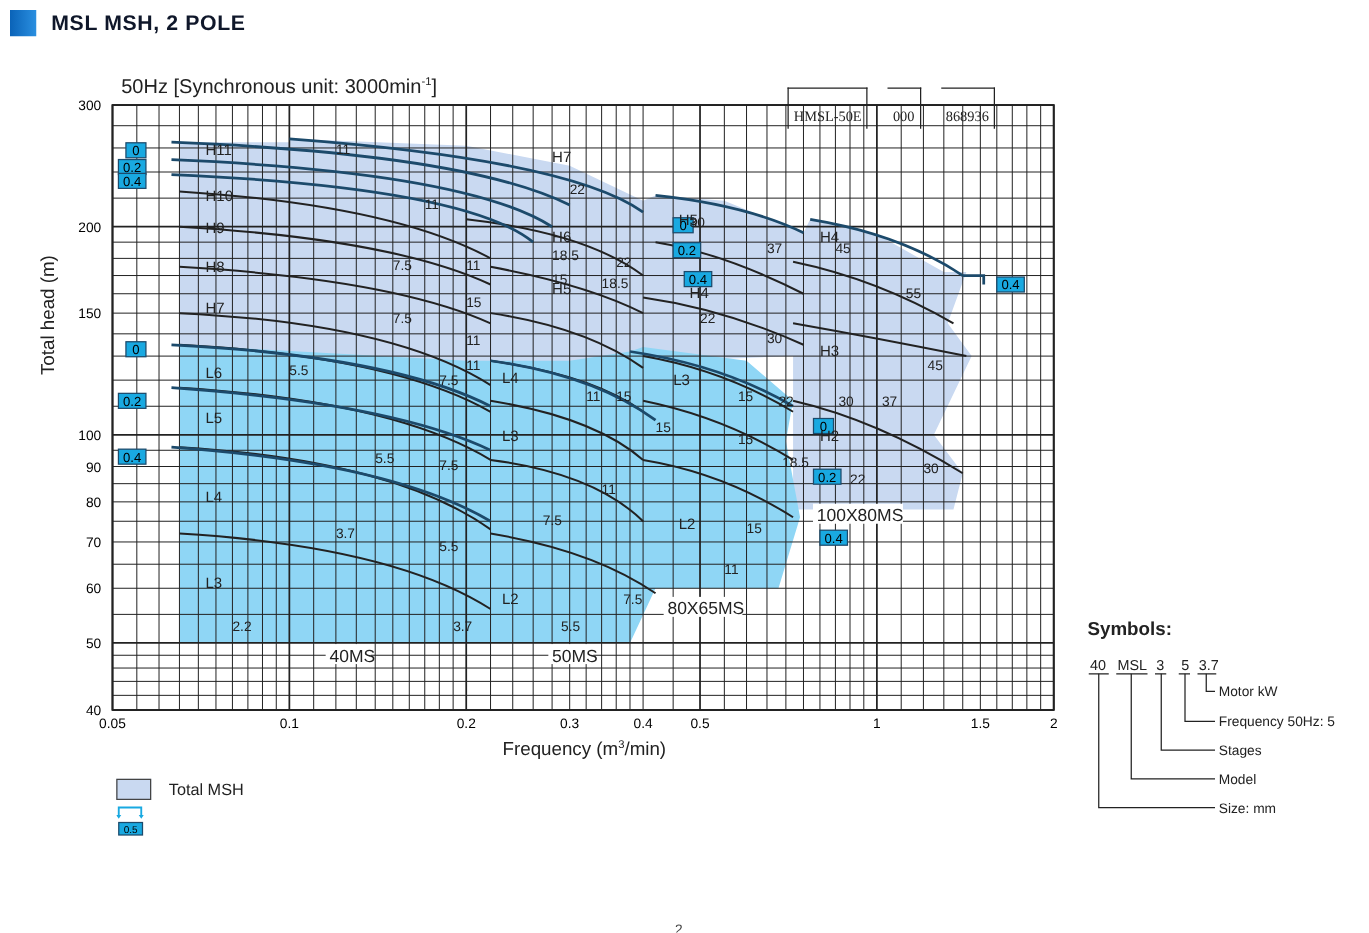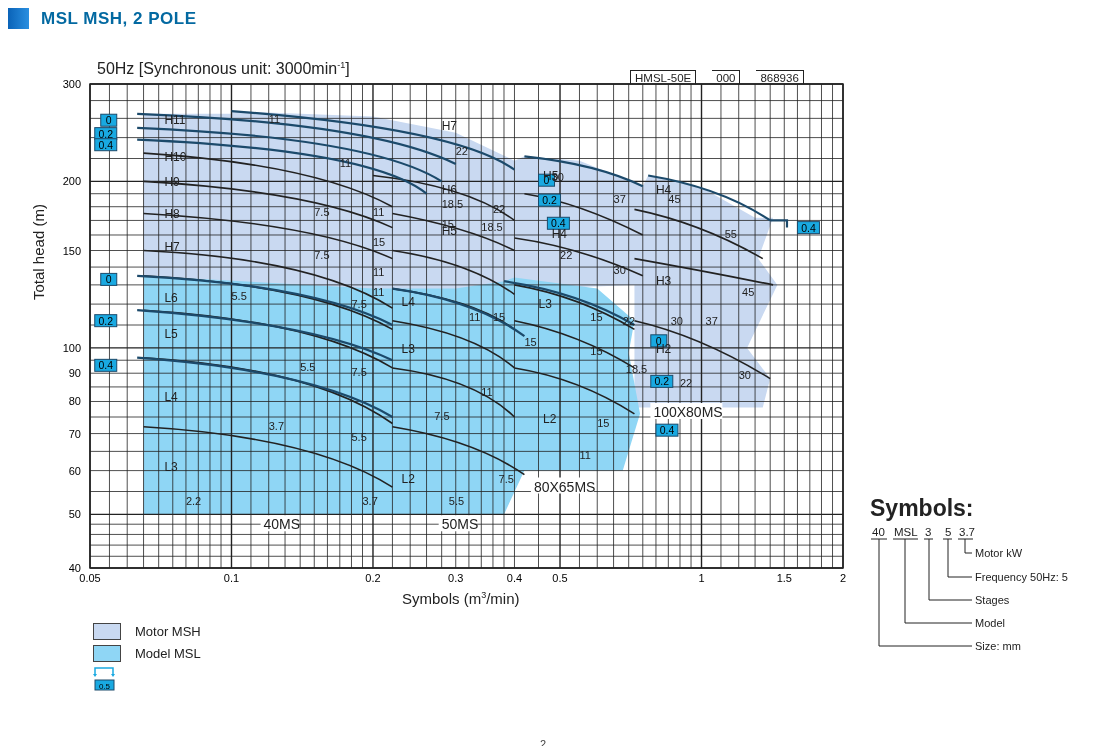--- a/index.html
+++ b/index.html
@@ -1,35 +1,35 @@
 <!DOCTYPE html>
 <html><head>
 <meta charset="utf-8">
 <style>
   html,body{margin:0;padding:0;background:#fff;}
   body{width:1095px;height:746px;position:relative;overflow:hidden;font-family:"Liberation Sans",sans-serif;color:#222;}
   .page-header{position:absolute;left:8px;top:8px;display:flex;align-items:center;}
   .header-square{width:21px;height:21px;background:linear-gradient(90deg,#0a63b8,#2a8fe0);margin-right:12px;}
-  .header-title{font-size:17px;font-weight:bold;color:#0369a1;letter-spacing:0.5px;}
+  .header-title{font-size:17px;font-weight:bold;color:#0f172a;letter-spacing:0.5px;}
   .chart-title{position:absolute;left:97px;top:60px;font-size:16px;}
   .chart-title b{font-weight:normal;margin-top:28px;}
   .chart-title sup{font-size:9px;}
   .doc-code{position:absolute;left:630px;top:70px;height:14px;display:flex;font-size:11.5px;}
-  .doc-code span{border:1px solid #222;border-bottom:none;padding:0 4px;line-height:14px;}
+  .doc-code span{border:1px solid #222;border-bottom:none;padding:16px 4px;line-height:14px;font-family:Liberation Serif, serif;}
   .doc-code span+span{border-left:none;margin-left:16px;}
   svg#chart{position:absolute;left:0;top:0;}
   .ylab{position:absolute;left:30px;top:300px;transform:rotate(-90deg);transform-origin:left top;font-size:15px;white-space:nowrap;}
   .xlab{position:absolute;left:402px;top:590px;font-size:15px;}
   .xlab sup{font-size:9px;}
   .legend{position:absolute;left:93px;top:620px;font-size:13px;}
   .legend-row{display:flex;align-items:center;height:22px;margin-bottom:0;}
   .legend-swatch{width:26px;height:15px;border:1px solid #444;margin-right:14px;}
   .legend-icon{width:26px;height:22px;margin-right:12px;position:relative;}
   .symbols{position:absolute;left:870px;top:495px;}
-  .symbols-title{font-size:23px;font-weight:bold;}
+  .symbols-title{font-size:15px;font-weight:bold;}
   .page-num{position:absolute;left:540px;top:738px;font-size:11px;color:#444;}
 </style>
 </head>
 <body>
 
 <div class="page-header">
   <div class="header-square"></div>
   <div class="header-title">MSL MSH, 2 POLE</div>
 </div>
 
@@ -383,30 +383,26 @@
       <text x="441.6632257127109" y="529.2617666256132" font-size="14">50MS</text>
       <rect x="530.9256057693323" y="477.5042062620514" width="63" height="16" fill="#fff"></rect>
       <text x="533.9256057693323" y="491.5042062620514" font-size="14">80X65MS</text>
       <rect x="650.3926265947856" y="403.0018685472277" width="72" height="16" fill="#fff"></rect>
       <text x="653.3926265947856" y="417.0018685472277" font-size="14">100X80MS</text>
     </g>
     <rect x="90" y="84" width="753" height="484" fill="none" stroke="#222" stroke-width="1.5"></rect>
   </svg>
 
 <div class="ylab">Total head  (m)</div>
-<div class="xlab"><span>Symbols  (m</span><sup>3</sup><span>/min)</span></div>
+<div class="xlab"><span>Frequency  (m</span><sup>3</sup><span>/min)</span></div>
 
 <div class="legend">
   <div class="legend-row">
     <div class="legend-swatch" style="background:#c9d9f1"></div>
-    <span>Motor MSH</span>
-  </div>
-  <div class="legend-row">
-    <div class="legend-swatch" style="background:#8fd6f5"></div>
-    <span>Model MSL</span>
+    <span>Total MSH</span>
   </div>
   <div class="legend-row" style="height:26px">
     <div class="legend-icon">
       <svg width="26" height="26">
         <path d="M2 9 V2 H20 V9" fill="none" stroke="#19a9e1" stroke-width="1.5"></path>
         <path d="M0 8 L2 11 L4 8 Z M18 8 L20 11 L22 8 Z" fill="#19a9e1"></path>
         <rect x="2" y="14" width="19" height="10" fill="#19a9e1" stroke="#1c4a6b"></rect>
         <text x="11.5" y="22.5" font-size="8" text-anchor="middle" fill="#000" font-family="Liberation Sans, sans-serif">0.5</text>
       </svg>
     </div>

